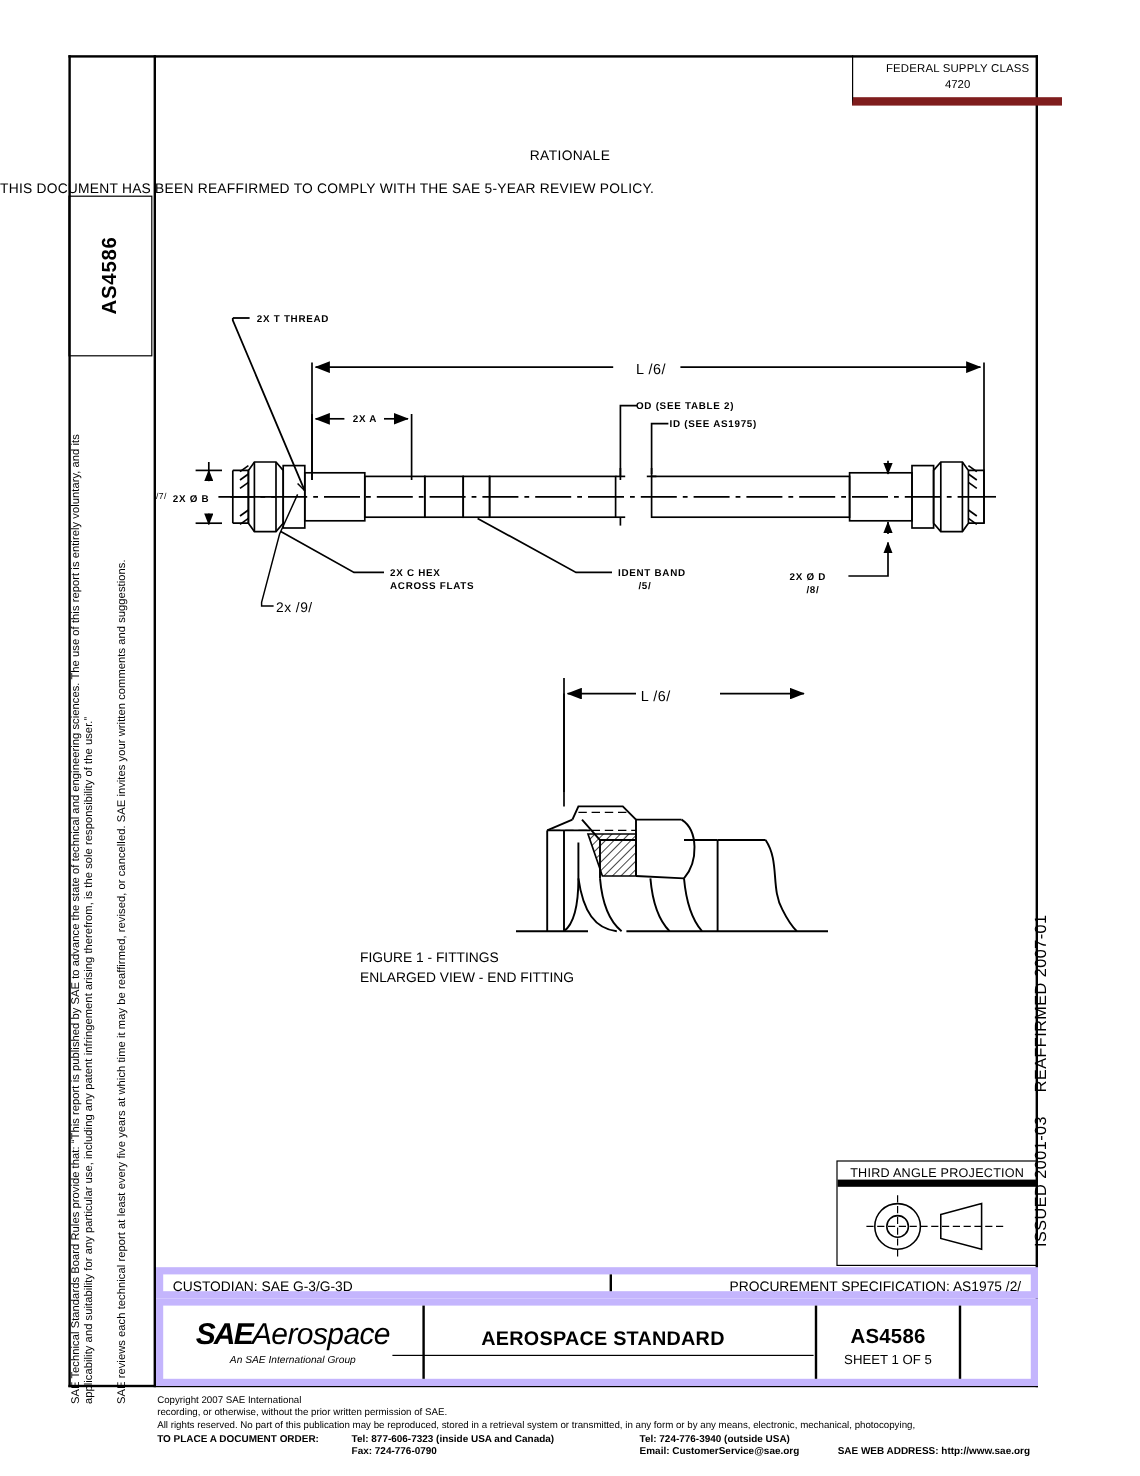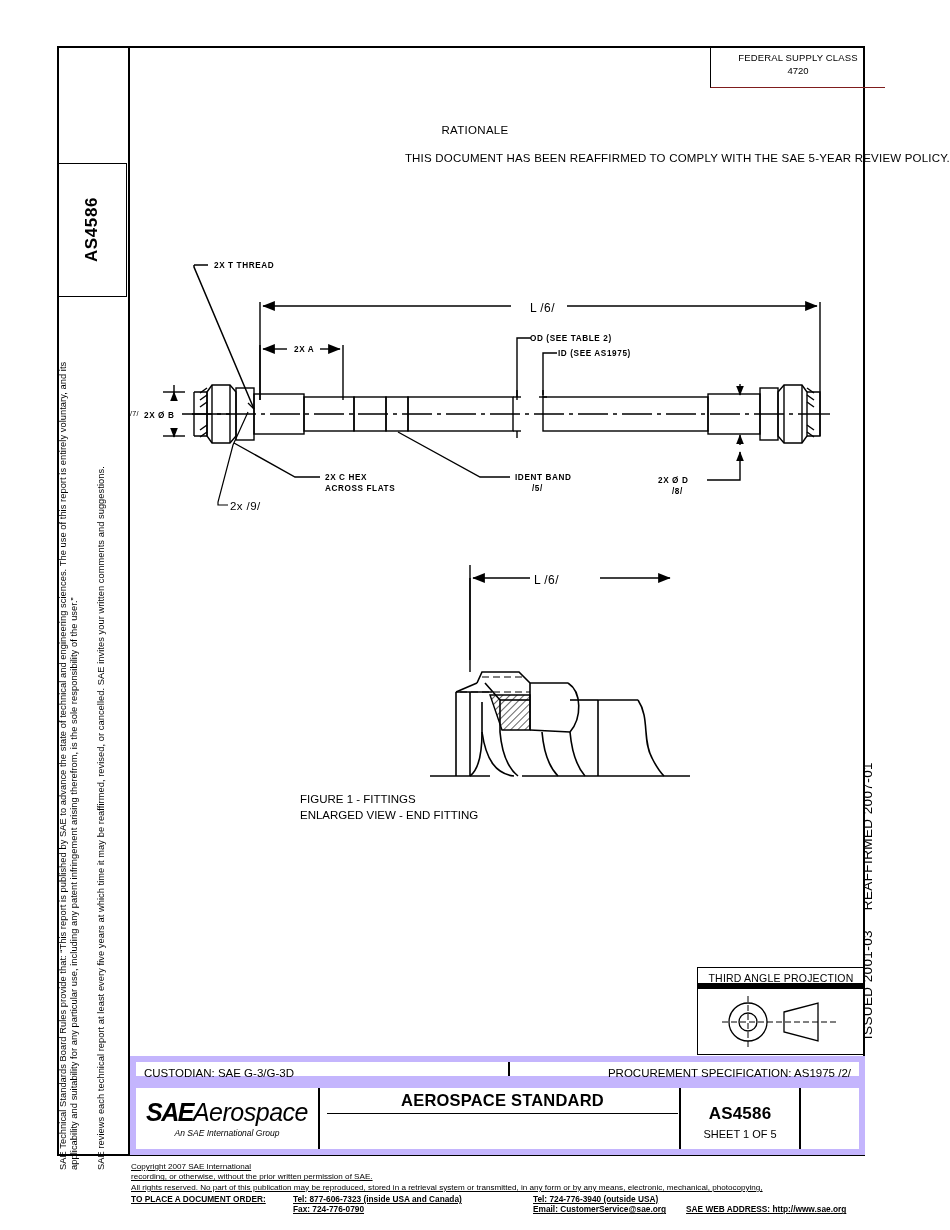--- a/index.html
+++ b/index.html
@@ -68,36 +68,36 @@
   }
   #date-reaff { left: 860px; top: 762px; }
   #date-issued { left: 860px; top: 930px; }
 
   
   #fsc-box {
     position: absolute;
     left: 710px; top: 46px;
     width: 175px; height: 42px;
     border-left: 1px solid #000;
-    border-bottom: 1px solid #7f1d1d;
+    border-bottom: 7px solid #7f1d1d;
     box-sizing: border-box;
     text-align: center;
     padding-top: 6px;
   }
   #fsc-box .t1 { font-size: 9.5px; letter-spacing: 0.15px; }
   #fsc-box .t2 { font-size: 9.5px; margin-top: 2px; }
 
   
   #rationale-title {
     position: absolute; left: 0; top: 124px; width: 950px;
     text-align: center; font-size: 11.5px; letter-spacing: 0.3px;
   }
   #rationale-body {
     position: absolute; left: 0; top: 152px; width: 950px;
-    text-align: right; font-size: 11.5px; letter-spacing: 0.2px;
+    text-align: left; font-size: 11.5px; letter-spacing: 0.2px;
   }
 
   
   #drawing { position: absolute; left: 130px; top: 240px; width: 735px; height: 590px; }
   #drawing svg { display: block; }
 
   
   #fig-caption {
     position: absolute; left: 300px; top: 791px; width: 400px;
     text-align: left; font-size: 11.5px; line-height: 16px;
@@ -112,21 +112,21 @@
   }
 
   
   #cust-row { left: 130px; top: 1056px; width: 735px; height: 26px; }
   #cust-text { position: absolute; left: 8px; top: 5px; font-size: 11.5px; }
   #proc-text { position: absolute; right: 8px; top: 5px; font-size: 11.5px; padding-left: 27px; }
 
   
   #title-block { left: 130px; top: 1082px; width: 735px; height: 73px; }
   #tb-logo {
-    position: absolute; left: 0; top: 0; width: 184px; height: 100%;
+    position: absolute; left: 0; top: 0; width: 218px; height: 100%;
     border-right: 2px solid #000; box-sizing: border-box;
     display: flex; flex-direction: column; align-items: center; justify-content: center;
   }
   .logo-line { display: flex; align-items: center; }
   .logo-sae {
     font-family: "Liberation Sans", sans-serif;
     font-weight: bold; font-style: italic; font-size: 25px;
     letter-spacing: -1.5px; line-height: 1;
   }
   .logo-aero {
@@ -136,36 +136,36 @@
   .logo-sub {
     font-family: "Liberation Sans", sans-serif;
     font-style: italic; font-size: 8.5px; margin-top: 3px;
   }
   #tb-title {
     position: absolute; left: 190px; top: 0; width: 355px; height: 100%;
     border-right: 2px solid #000; box-sizing: border-box;
   }
   #tb-std-name {
     text-align: center; font-size: 16.5px; font-weight: bold;
-    padding-top: 3px; letter-spacing: 0.2px;
+    padding-top: 19px; letter-spacing: 0.2px;
     border-bottom: 1px solid #000; padding-bottom: 3px;
     margin: 0 1px;
   }
   #tb-desc { text-align: center; font-size: 9.7px; line-height: 13px; padding-top: 4px; }
   #tb-num {
     position: absolute; left: 545px; top: 0; width: 120px; height: 100%;
     border-right: 2px solid #000; box-sizing: border-box;
     text-align: center; padding-top: 16px;
   }
   #tb-num .n { font-size: 17px; font-weight: bold; letter-spacing: 0.2px; }
   #tb-num .s { font-size: 11px; margin-top: 4px; }
   #tb-blank { position: absolute; left: 665px; top: 0; right: 0; height: 100%; }
 
   
-  #footer { position: absolute; left: 131px; top: 1162px; width: 740px; font-size: 8.1px; line-height: 10.3px; text-decoration: underline; }
+  #footer { position: absolute; left: 131px; top: 1162px; width: 740px; font-size: 8.1px; line-height: 10.3px; }
   #footer .cr { font-size: 8.1px; }
   #footer .rr { margin-top: 0px; }
   #footer-order { margin-top: 1px; position: relative; height: 22px; }
   .fo-row { display: flex; }
   .fo-c1 { width: 162px; font-weight: bold; font-size: 8.3px; }
   .fo-c2 { width: 240px; font-weight: bold; font-size: 8.3px; }
   .fo-c3 { font-weight: bold; font-size: 8.3px; }
 
   
   .dwg-t { font-family: "Liberation Sans", sans-serif; }
@@ -437,18 +437,18 @@
     <div id="footer-order">
       <div class="fo-row">
         <div class="fo-c1">TO PLACE A DOCUMENT ORDER:</div>
         <div class="fo-c2">Tel: 877-606-7323 (inside USA and Canada)</div>
         <div class="fo-c3">Tel: 724-776-3940 (outside USA)</div>
       </div>
       <div class="fo-row">
         <div class="fo-c1"></div>
         <div class="fo-c2">Fax: 724-776-0790</div>
         <div class="fo-c3">Email:  CustomerService@sae.org</div>
-        <div class="fo-c3" style="margin-left:20px;">SAE WEB ADDRESS: http://www.sae.org</div>
+        <div class="fo-c3" style="margin-left:32px;">SAE WEB ADDRESS: http://www.sae.org</div>
       </div>
     </div>
   </div>
 
 </div>
 
 </body></html>

